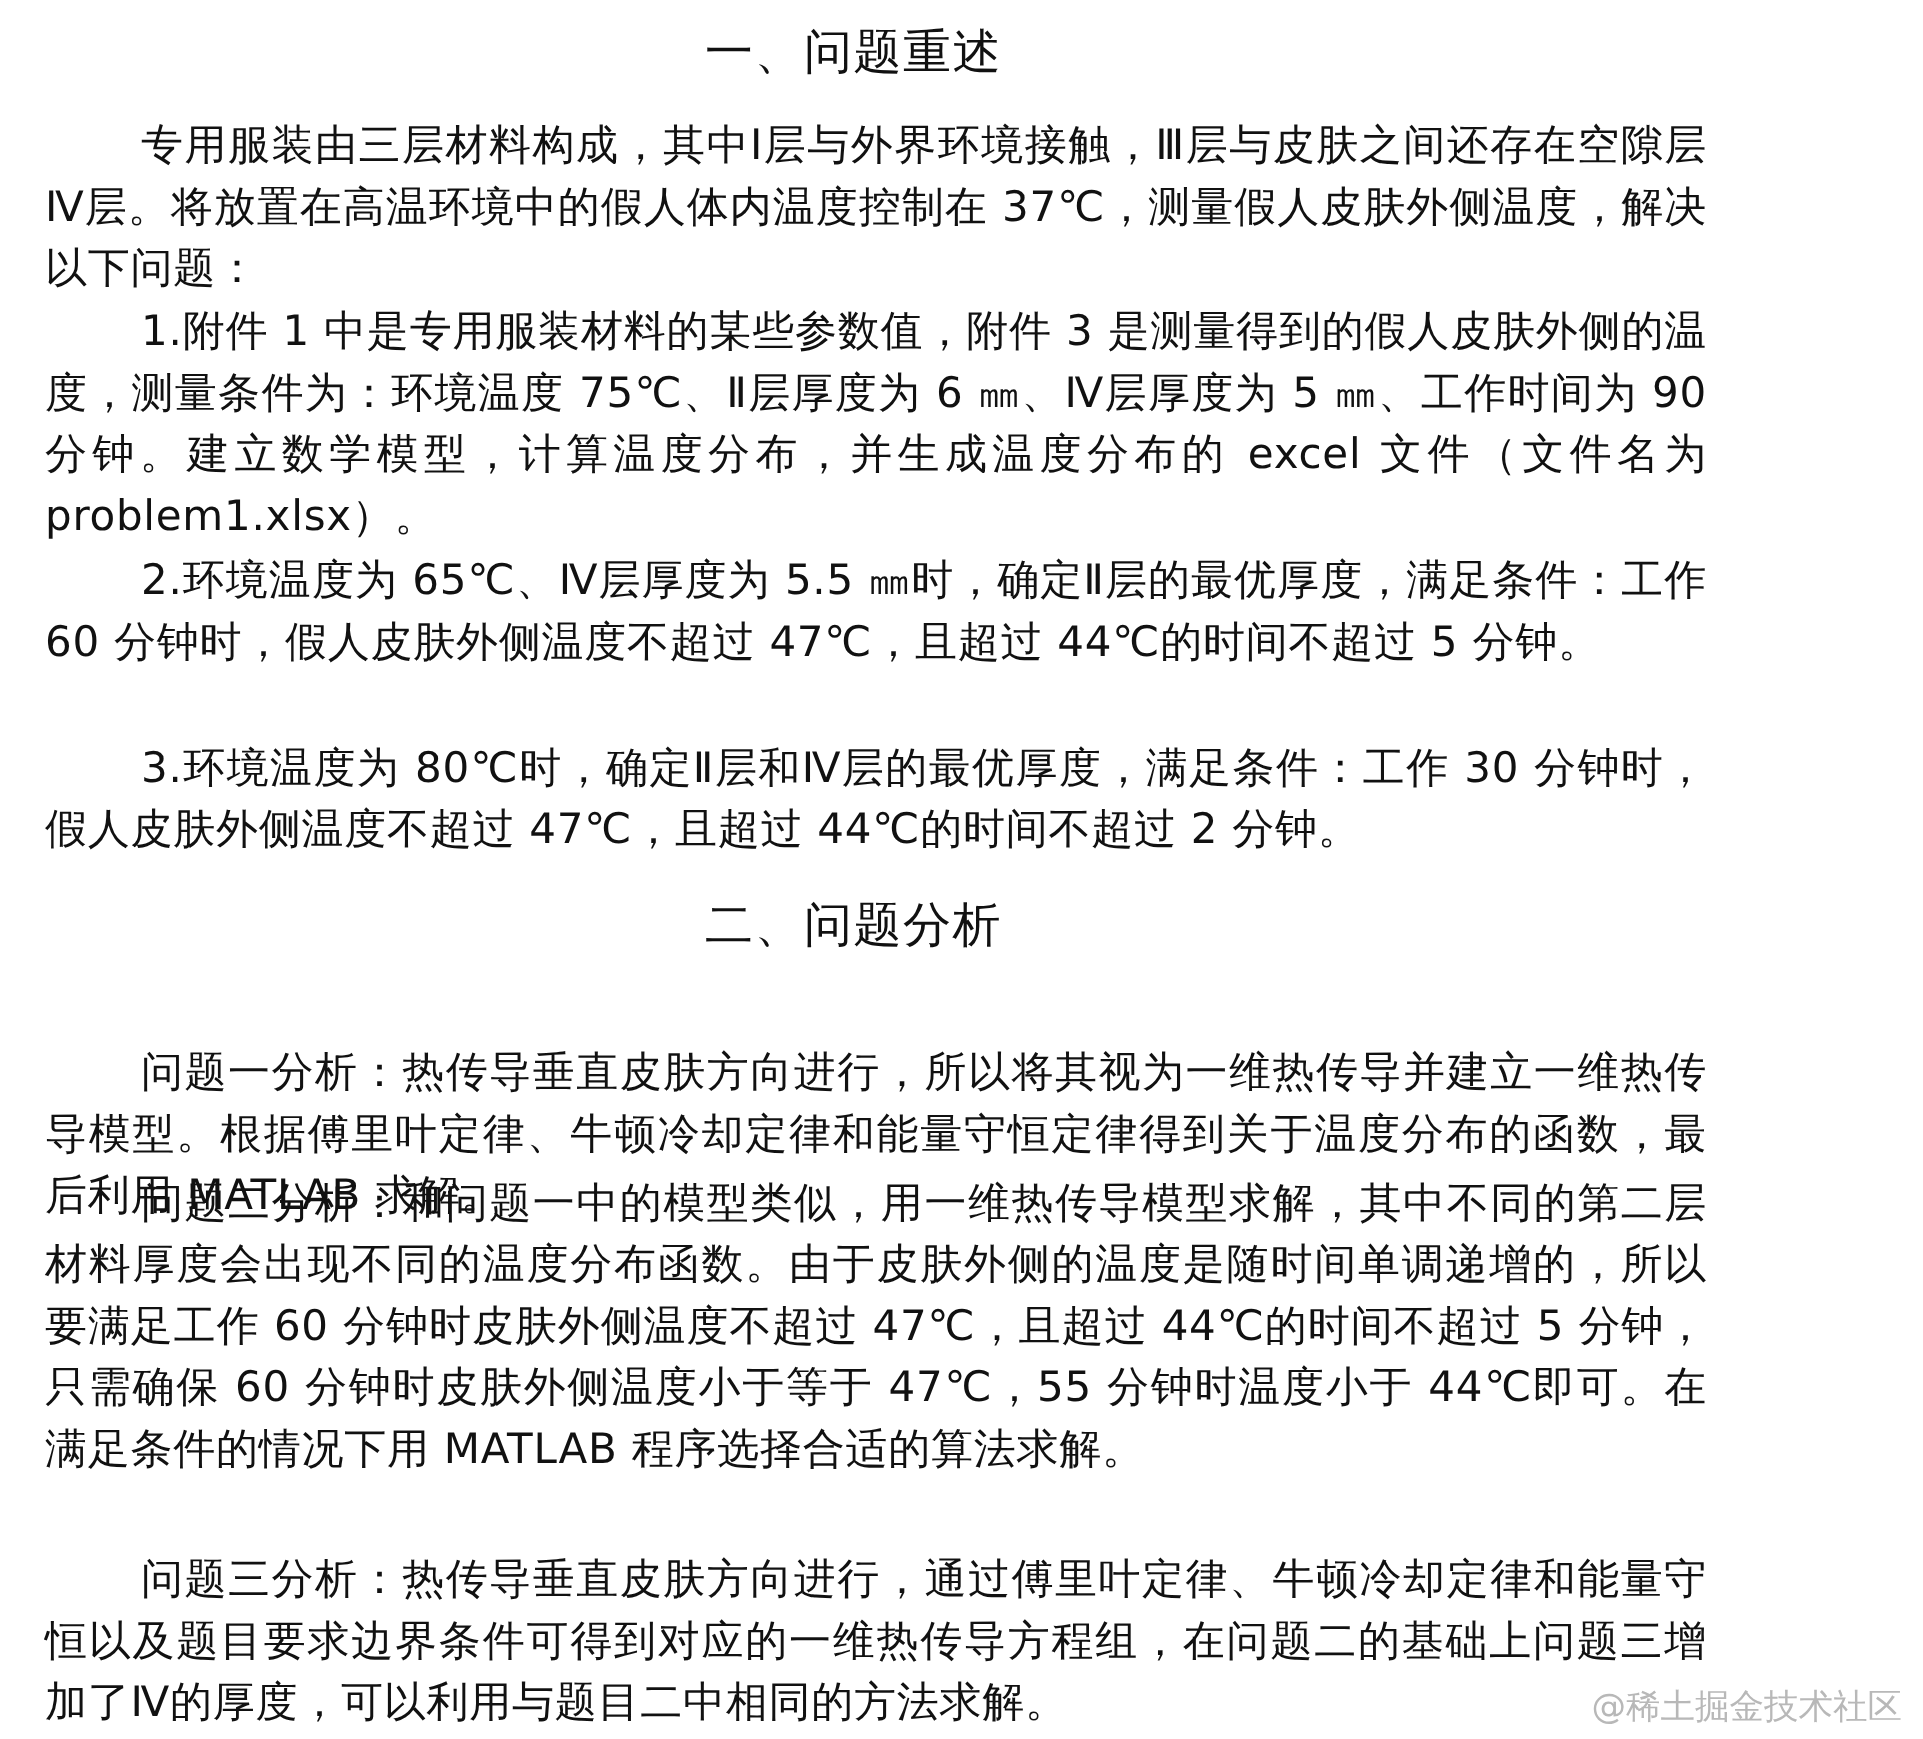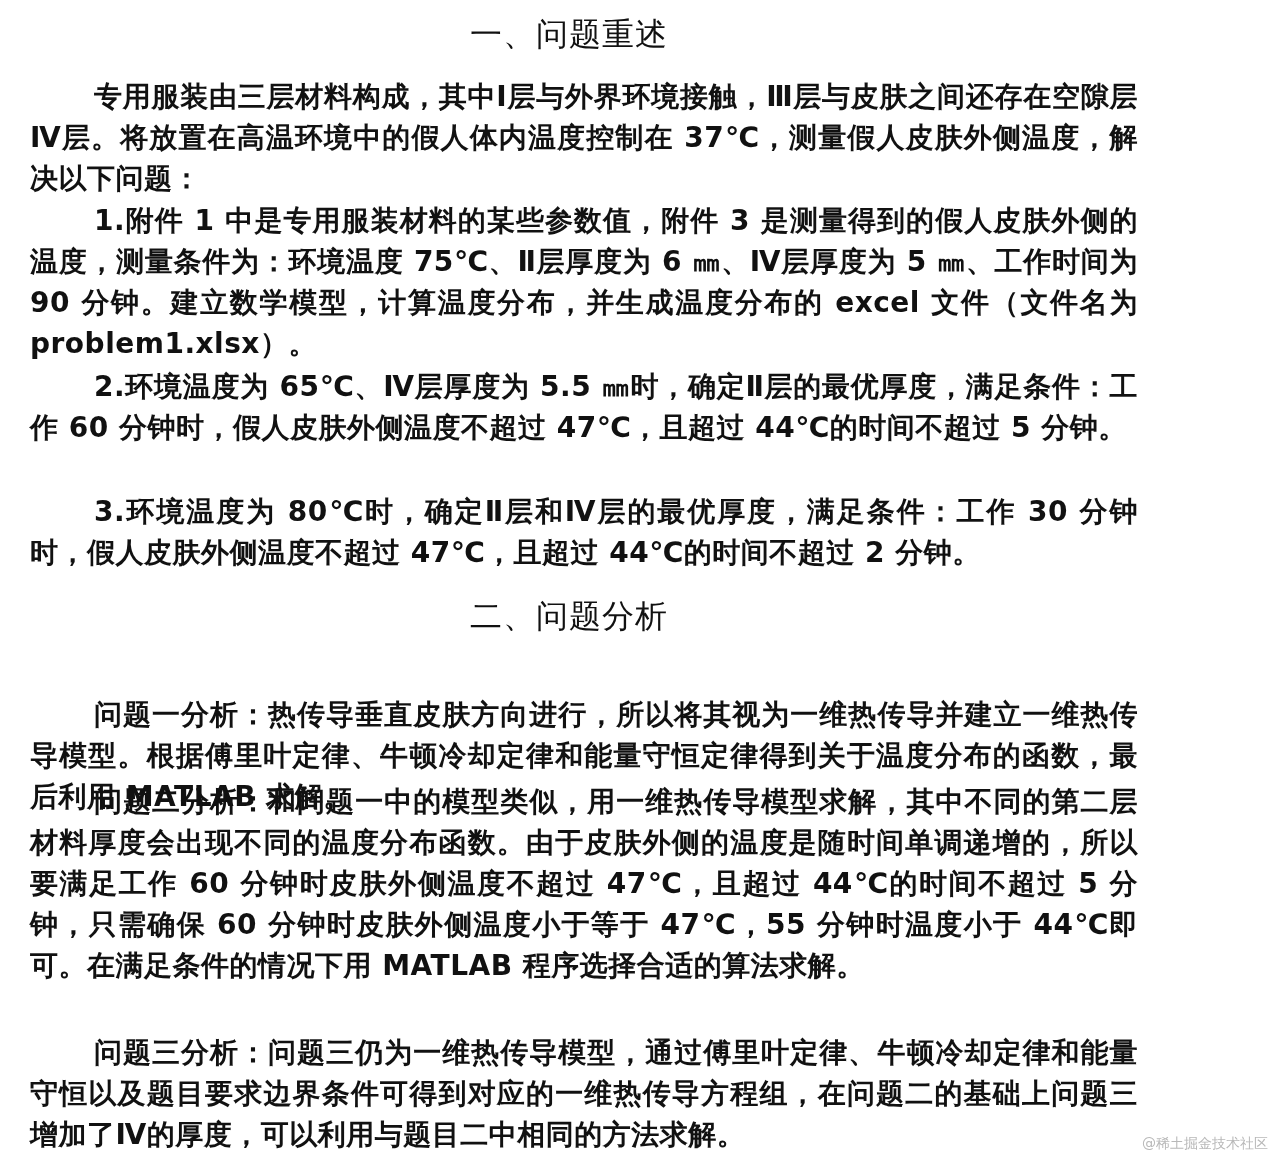--- a/index.html
+++ b/index.html
@@ -34,50 +34,49 @@
   .para {
     font-size: 28px;
     line-height: 41px;
     margin: 0;
     text-indent: 64px;
     text-align: justify;
     letter-spacing: 0.5px;
     position: absolute;
     left: 0;
     width: 1108px;
-    font-weight: bold;
   }
   .p-intro { top: 76px; }
   .p-q1 { top: 200px; }
   .p-q2 { top: 366px; }
   .p-q3 { top: 491px; }
   .p-a1 { top: 694px; }
   .p-a2 { top: 781px; }
   .p-a3 { top: 1032px; }
   .watermark {
     position: absolute;
     right: 14px;
     bottom: 6px;
-    font-size: 14px;
+    font-size: 23px;
     color: #b8b8b8;
     font-family: "DejaVu Sans", sans-serif;
     margin-left: 36px;
   }
 </style>
 </head>
 <body>
 
 <div class="page">
   <h1 class="section-title title-1">一、问题重述</h1>
 
   <p class="para p-intro">专用服装由三层材料构成，其中Ⅰ层与外界环境接触，Ⅲ层与皮肤之间还存在空隙层Ⅳ层。将放置在高温环境中的假人体内温度控制在 37℃，测量假人皮肤外侧温度，解决以下问题：</p>
   <p class="para p-q1">1.附件 1 中是专用服装材料的某些参数值，附件 3 是测量得到的假人皮肤外侧的温度，测量条件为：环境温度 75℃、Ⅱ层厚度为 6 ㎜、Ⅳ层厚度为 5 ㎜、工作时间为 90 分钟。建立数学模型，计算温度分布，并生成温度分布的 excel 文件（文件名为 problem1.xlsx）。</p>
   <p class="para p-q2">2.环境温度为 65℃、Ⅳ层厚度为 5.5 ㎜时，确定Ⅱ层的最优厚度，满足条件：工作 60 分钟时，假人皮肤外侧温度不超过 47℃，且超过 44℃的时间不超过 5 分钟。</p>
   <p class="para p-q3">3.环境温度为 80℃时，确定Ⅱ层和Ⅳ层的最优厚度，满足条件：工作 30 分钟时，假人皮肤外侧温度不超过 47℃，且超过 44℃的时间不超过 2 分钟。</p>
 
   <h1 class="section-title title-2">二、问题分析</h1>
 
   <p class="para p-a1">问题一分析：热传导垂直皮肤方向进行，所以将其视为一维热传导并建立一维热传导模型。根据傅里叶定律、牛顿冷却定律和能量守恒定律得到关于温度分布的函数，最后利用 MATLAB 求解。</p>
   <p class="para p-a2">问题二分析：和问题一中的模型类似，用一维热传导模型求解，其中不同的第二层材料厚度会出现不同的温度分布函数。由于皮肤外侧的温度是随时间单调递增的，所以要满足工作 60 分钟时皮肤外侧温度不超过 47℃，且超过 44℃的时间不超过 5 分钟，只需确保 60 分钟时皮肤外侧温度小于等于 47℃，55 分钟时温度小于 44℃即可。在满足条件的情况下用 MATLAB 程序选择合适的算法求解。</p>
-  <p class="para p-a3">问题三分析：问题三仍为一维热传导模型，通过傅里叶定律、牛顿冷却定律和能量守恒以及题目要求边界条件可得到对应的一维热传导方程组，在问题二的基础上问题三增加了Ⅳ的厚度，可以利用与题目二中相同的方法求解。</p>
+  <p class="para p-a3">问题三分析：热传导垂直皮肤方向进行，通过傅里叶定律、牛顿冷却定律和能量守恒以及题目要求边界条件可得到对应的一维热传导方程组，在问题二的基础上问题三增加了Ⅳ的厚度，可以利用与题目二中相同的方法求解。</p>
 </div>
 
 <div class="watermark">@稀土掘金技术社区</div>
 
 </body></html>

